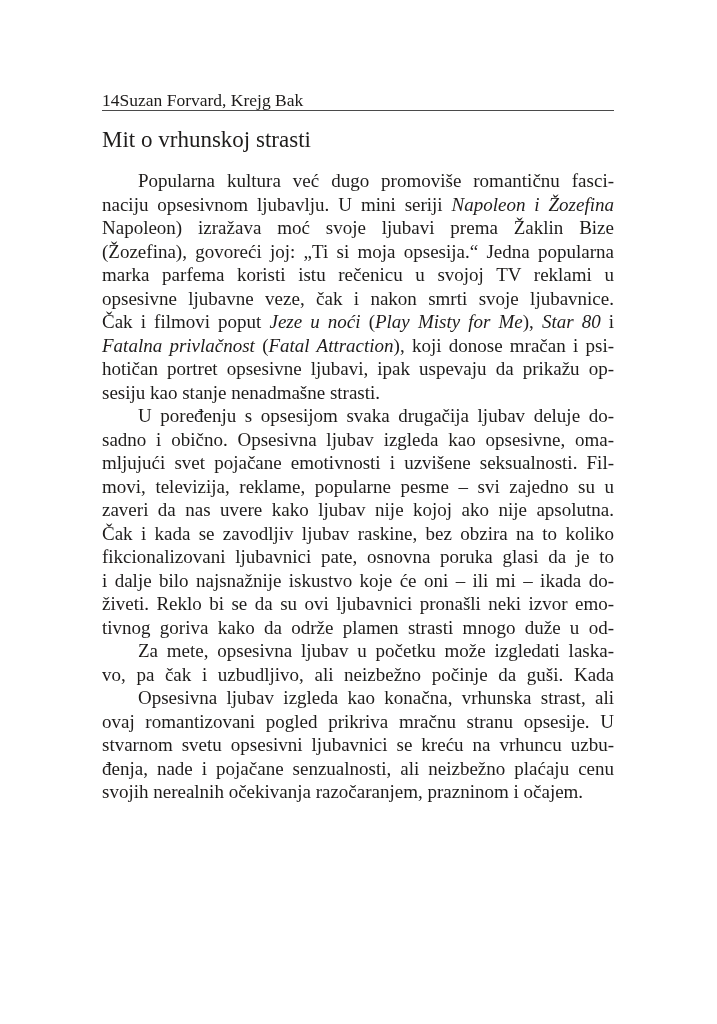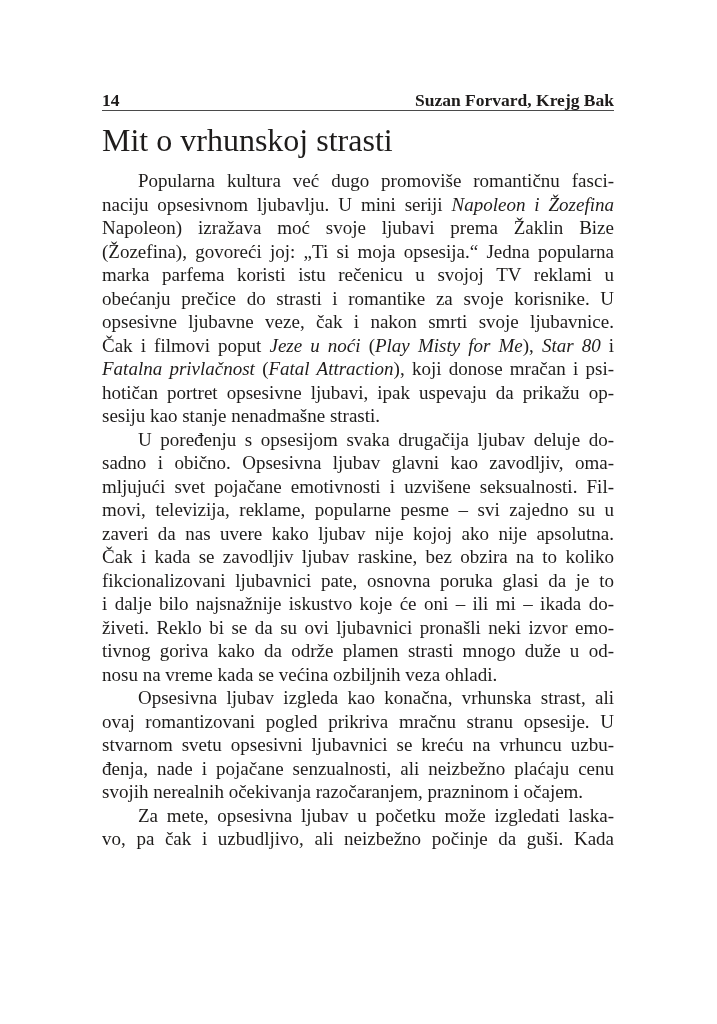--- a/index.html
+++ b/index.html
@@ -17,29 +17,27 @@
     }
     .running-header {
       position: absolute;
       left: 102px;
       top: 90px;
       width: 512px;
       height: 20px;
       line-height: 20px;
       font-size: 17.5px;
       display: flex;
-      justify-content: space-between;
       border-bottom: 1px solid #4a4a4a;
-      font-weight: bold;
     }
     .section-title {
       position: absolute;
       left: 102px;
       top: 125px;
-      font-size: 32px;
+      font-size: 23px;
       line-height: 30px;
       white-space: nowrap;
       margin: 0;
       font-weight: normal;
     }
     .body-text {
       position: absolute;
       left: 102px;
       top: 169px;
       width: 512px;
@@ -66,44 +64,42 @@
 
 <h2 class="section-title">Mit o vrhunskoj strasti</h2>
 
 <div class="body-text">
     <div class="para">
       <div class="line first"><span>Popularna kultura već dugo promoviše romantičnu fasci-</span></div>
       <div class="line"><span>naciju opsesivnom ljubavlju. U mini seriji </span><span class="it">Napoleon i Žozefina</span></div>
       <div class="line"><span>Napoleon) izražava moć svoje ljubavi prema Žaklin Bize</span></div>
       <div class="line"><span>(Žozefina), govoreći joj: „Ti si moja opsesija.“ Jedna popularna</span></div>
       <div class="line"><span>marka parfema koristi istu rečenicu u svojoj TV reklami u</span></div>
-      <div class="line"><span>obećanju prečice do strasti i romantike za svoje korisnike. U</span></div>
       <div class="line"><span>opsesivne ljubavne veze, čak i nakon smrti svoje ljubavnice.</span></div>
       <div class="line"><span>Čak i filmovi poput </span><span class="it">Jeze u noći</span><span> (</span><span class="it">Play Misty for Me</span><span>), </span><span class="it">Star 80</span><span> i</span></div>
       <div class="line"><span class="it">Fatalna privlačnost</span><span> (</span><span class="it">Fatal Attraction</span><span>), koji donose mračan i psi-</span></div>
       <div class="line"><span>hotičan portret opsesivne ljubavi, ipak uspevaju da prikažu op-</span></div>
       <div class="line last"><span>sesiju kao stanje nenadmašne strasti.</span></div>
     </div>
     <div class="para">
       <div class="line first"><span>U poređenju s opsesijom svaka drugačija ljubav deluje do-</span></div>
-      <div class="line"><span>sadno i obično. Opsesivna ljubav glavni kao zavodljiv, oma-</span></div>
+      <div class="line"><span>sadno i obično. Opsesivna ljubav izgleda kao opsesivne, oma-</span></div>
       <div class="line"><span>mljujući svet pojačane emotivnosti i uzvišene seksualnosti. Fil-</span></div>
       <div class="line"><span>movi, televizija, reklame, popularne pesme – svi zajedno su u</span></div>
       <div class="line"><span>zaveri da nas uvere kako ljubav nije kojoj ako nije apsolutna.</span></div>
       <div class="line"><span>Čak i kada se zavodljiv ljubav raskine, bez obzira na to koliko</span></div>
       <div class="line"><span>fikcionalizovani ljubavnici pate, osnovna poruka glasi da je to</span></div>
       <div class="line"><span>i dalje bilo najsnažnije iskustvo koje će oni – ili mi – ikada do-</span></div>
       <div class="line"><span>živeti. Reklo bi se da su ovi ljubavnici pronašli neki izvor emo-</span></div>
       <div class="line"><span>tivnog goriva kako da održe plamen strasti mnogo duže u od-</span></div>
-      <div class="line last"><span>nosu na vreme kada se većina ozbiljnih veza ohladi.</span></div>
+    </div>
+    <div class="para">
+      <div class="line first"><span>Za mete, opsesivna ljubav u početku može izgledati laska-</span></div>
+      <div class="line"><span>vo, pa čak i uzbudljivo, ali neizbežno počinje da guši. Kada</span></div>
     </div>
     <div class="para">
       <div class="line first"><span>Opsesivna ljubav izgleda kao konačna, vrhunska strast, ali</span></div>
       <div class="line"><span>ovaj romantizovani pogled prikriva mračnu stranu opsesije. U</span></div>
       <div class="line"><span>stvarnom svetu opsesivni ljubavnici se kreću na vrhuncu uzbu-</span></div>
       <div class="line"><span>đenja, nade i pojačane senzualnosti, ali neizbežno plaćaju cenu</span></div>
       <div class="line last"><span>svojih nerealnih očekivanja razočaranjem, prazninom i očajem.</span></div>
     </div>
-    <div class="para">
-      <div class="line first"><span>Za mete, opsesivna ljubav u početku može izgledati laska-</span></div>
-      <div class="line"><span>vo, pa čak i uzbudljivo, ali neizbežno počinje da guši. Kada</span></div>
-    </div>
   </div>
 
 </body></html>

